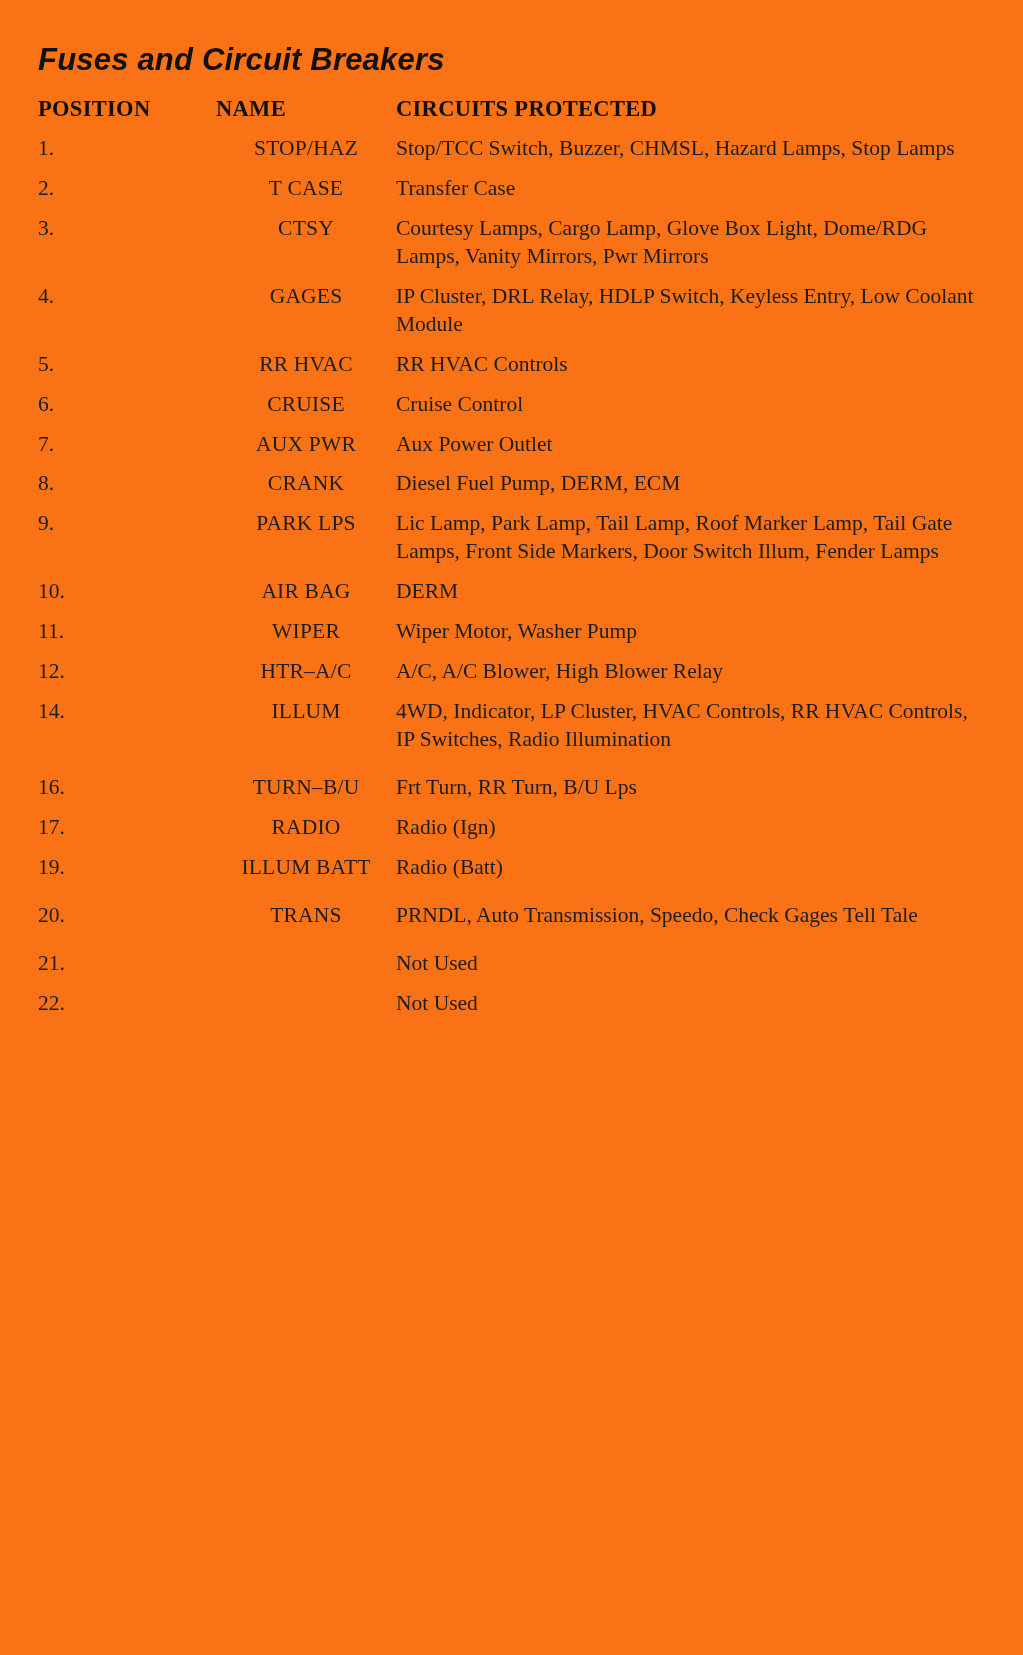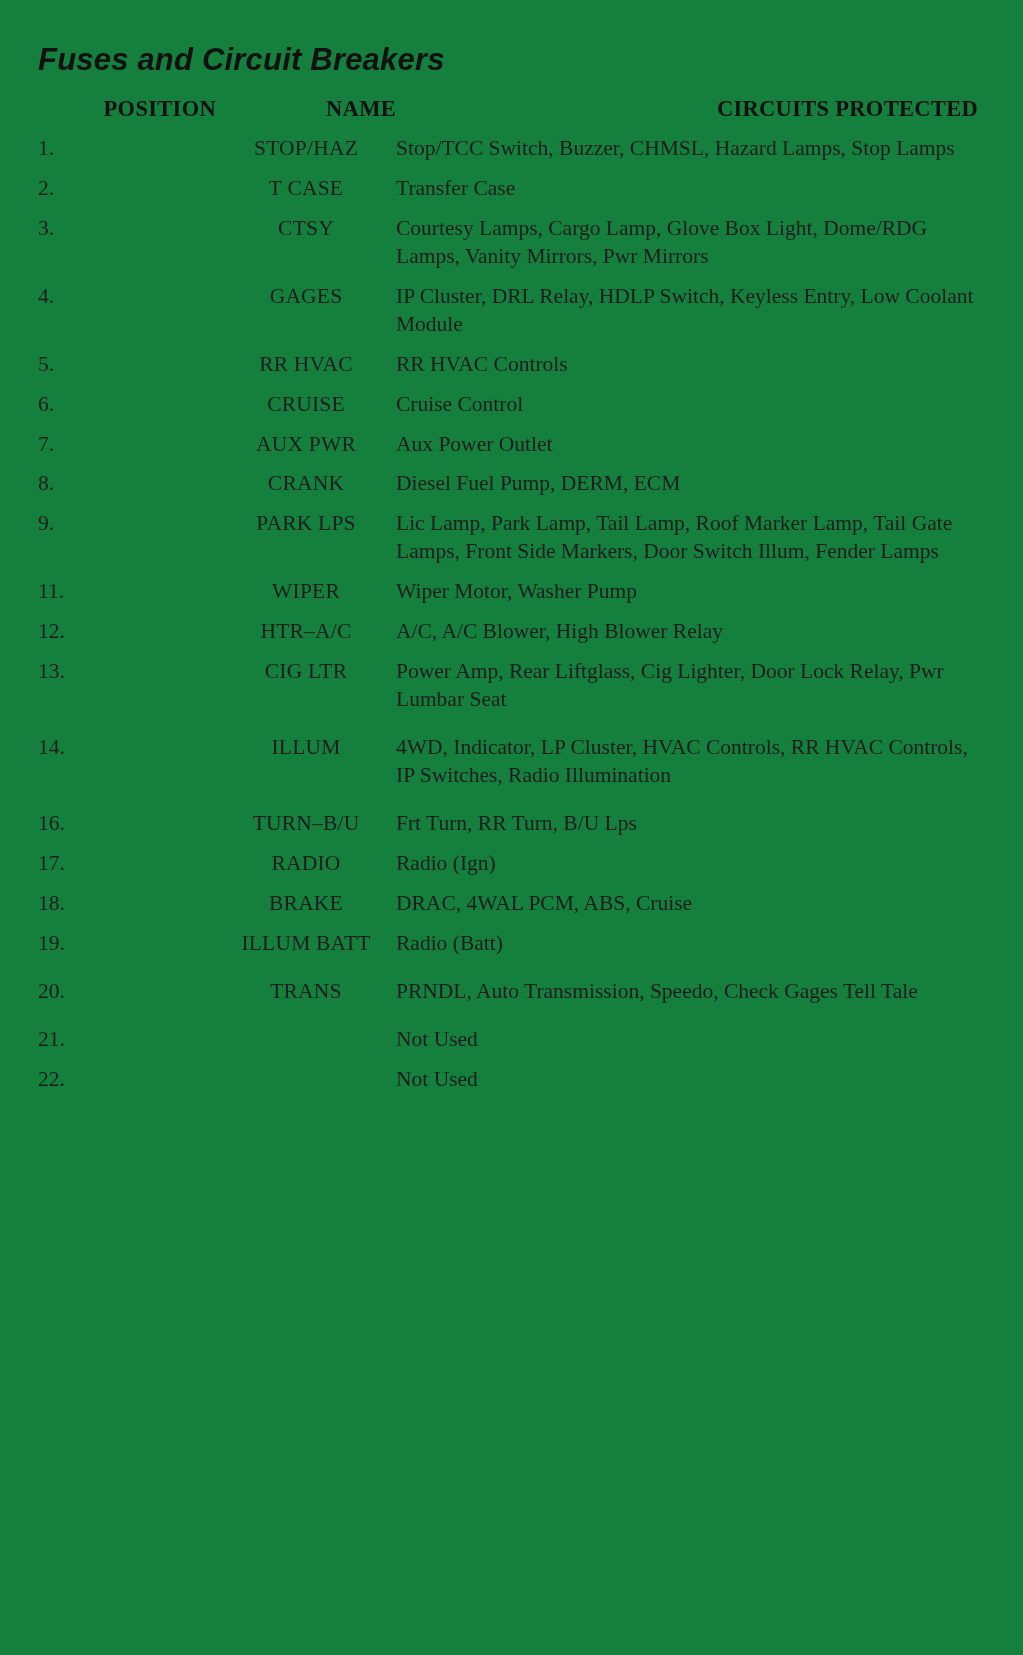--- a/index.html
+++ b/index.html
@@ -14,21 +14,21 @@
     color: #1a1a1a;
     position: relative;
     overflow: hidden;
   }
   .page {
     position: absolute;
     left: 0;
     top: 0;
     width: 1023px;
     height: 1655px;
-    background: #15803d;
+    background: #f97316;
     box-sizing: border-box;
     padding: 34px 40px 6px 34px;
   }
   .doc-title {
     font-family: "Liberation Sans", sans-serif;
     font-weight: bold;
     font-style: italic;
     font-size: 31px;
     letter-spacing: 0.2px;
     color: #111;
@@ -36,21 +36,21 @@
   }
   table.fuse-table {
     border-collapse: collapse;
     width: 940px;
     margin-left: 4px;
   }
   table.fuse-table th {
     font-family: "Liberation Serif", serif;
     font-weight: bold;
     font-size: 22.5px;
-    text-align: right;
+    text-align: left;
     padding: 0 0 11px 0;
     color: #111;
     letter-spacing: 0.3px;
   }
   th.col-position { width: 178px; }
   th.col-name { width: 180px; }
   th.col-circuits { width: 582px; }
 
   table.fuse-table td {
     vertical-align: top;
@@ -132,53 +132,48 @@
           <td class="pos">8.</td>
           <td class="name">CRANK</td>
           <td class="circuits">Diesel Fuel Pump, DERM, ECM</td>
         </tr>
         <tr>
           <td class="pos">9.</td>
           <td class="name">PARK LPS</td>
           <td class="circuits">Lic Lamp, Park Lamp, Tail Lamp, Roof Marker Lamp, Tail Gate Lamps, Front Side Markers, Door Switch Illum, Fender Lamps</td>
         </tr>
         <tr>
+          <td class="pos">10.</td>
+          <td class="name">AIR BAG</td>
+          <td class="circuits">DERM</td>
+        </tr>
+        <tr>
           <td class="pos">11.</td>
           <td class="name">WIPER</td>
           <td class="circuits">Wiper Motor, Washer Pump</td>
         </tr>
         <tr>
           <td class="pos">12.</td>
           <td class="name">HTR–A/C</td>
           <td class="circuits">A/C, A/C Blower, High Blower Relay</td>
-        </tr>
-        <tr class="gap-after">
-          <td class="pos">13.</td>
-          <td class="name">CIG LTR</td>
-          <td class="circuits">Power Amp, Rear Liftglass, Cig Lighter, Door Lock Relay, Pwr Lumbar Seat</td>
         </tr>
         <tr class="gap-after">
           <td class="pos">14.</td>
           <td class="name">ILLUM</td>
           <td class="circuits">4WD, Indicator, LP Cluster, HVAC Controls, RR HVAC Controls, IP Switches, Radio Illumination</td>
         </tr>
         <tr>
           <td class="pos">16.</td>
           <td class="name">TURN–B/U</td>
           <td class="circuits">Frt Turn, RR Turn, B/U Lps</td>
         </tr>
         <tr>
           <td class="pos">17.</td>
           <td class="name">RADIO</td>
           <td class="circuits">Radio (Ign)</td>
-        </tr>
-        <tr>
-          <td class="pos">18.</td>
-          <td class="name">BRAKE</td>
-          <td class="circuits">DRAC, 4WAL PCM, ABS, Cruise</td>
         </tr>
         <tr class="gap-after">
           <td class="pos">19.</td>
           <td class="name">ILLUM BATT</td>
           <td class="circuits">Radio (Batt)</td>
         </tr>
         <tr class="gap-after">
           <td class="pos">20.</td>
           <td class="name">TRANS</td>
           <td class="circuits">PRNDL, Auto Transmission, Speedo, Check Gages Tell Tale</td>

